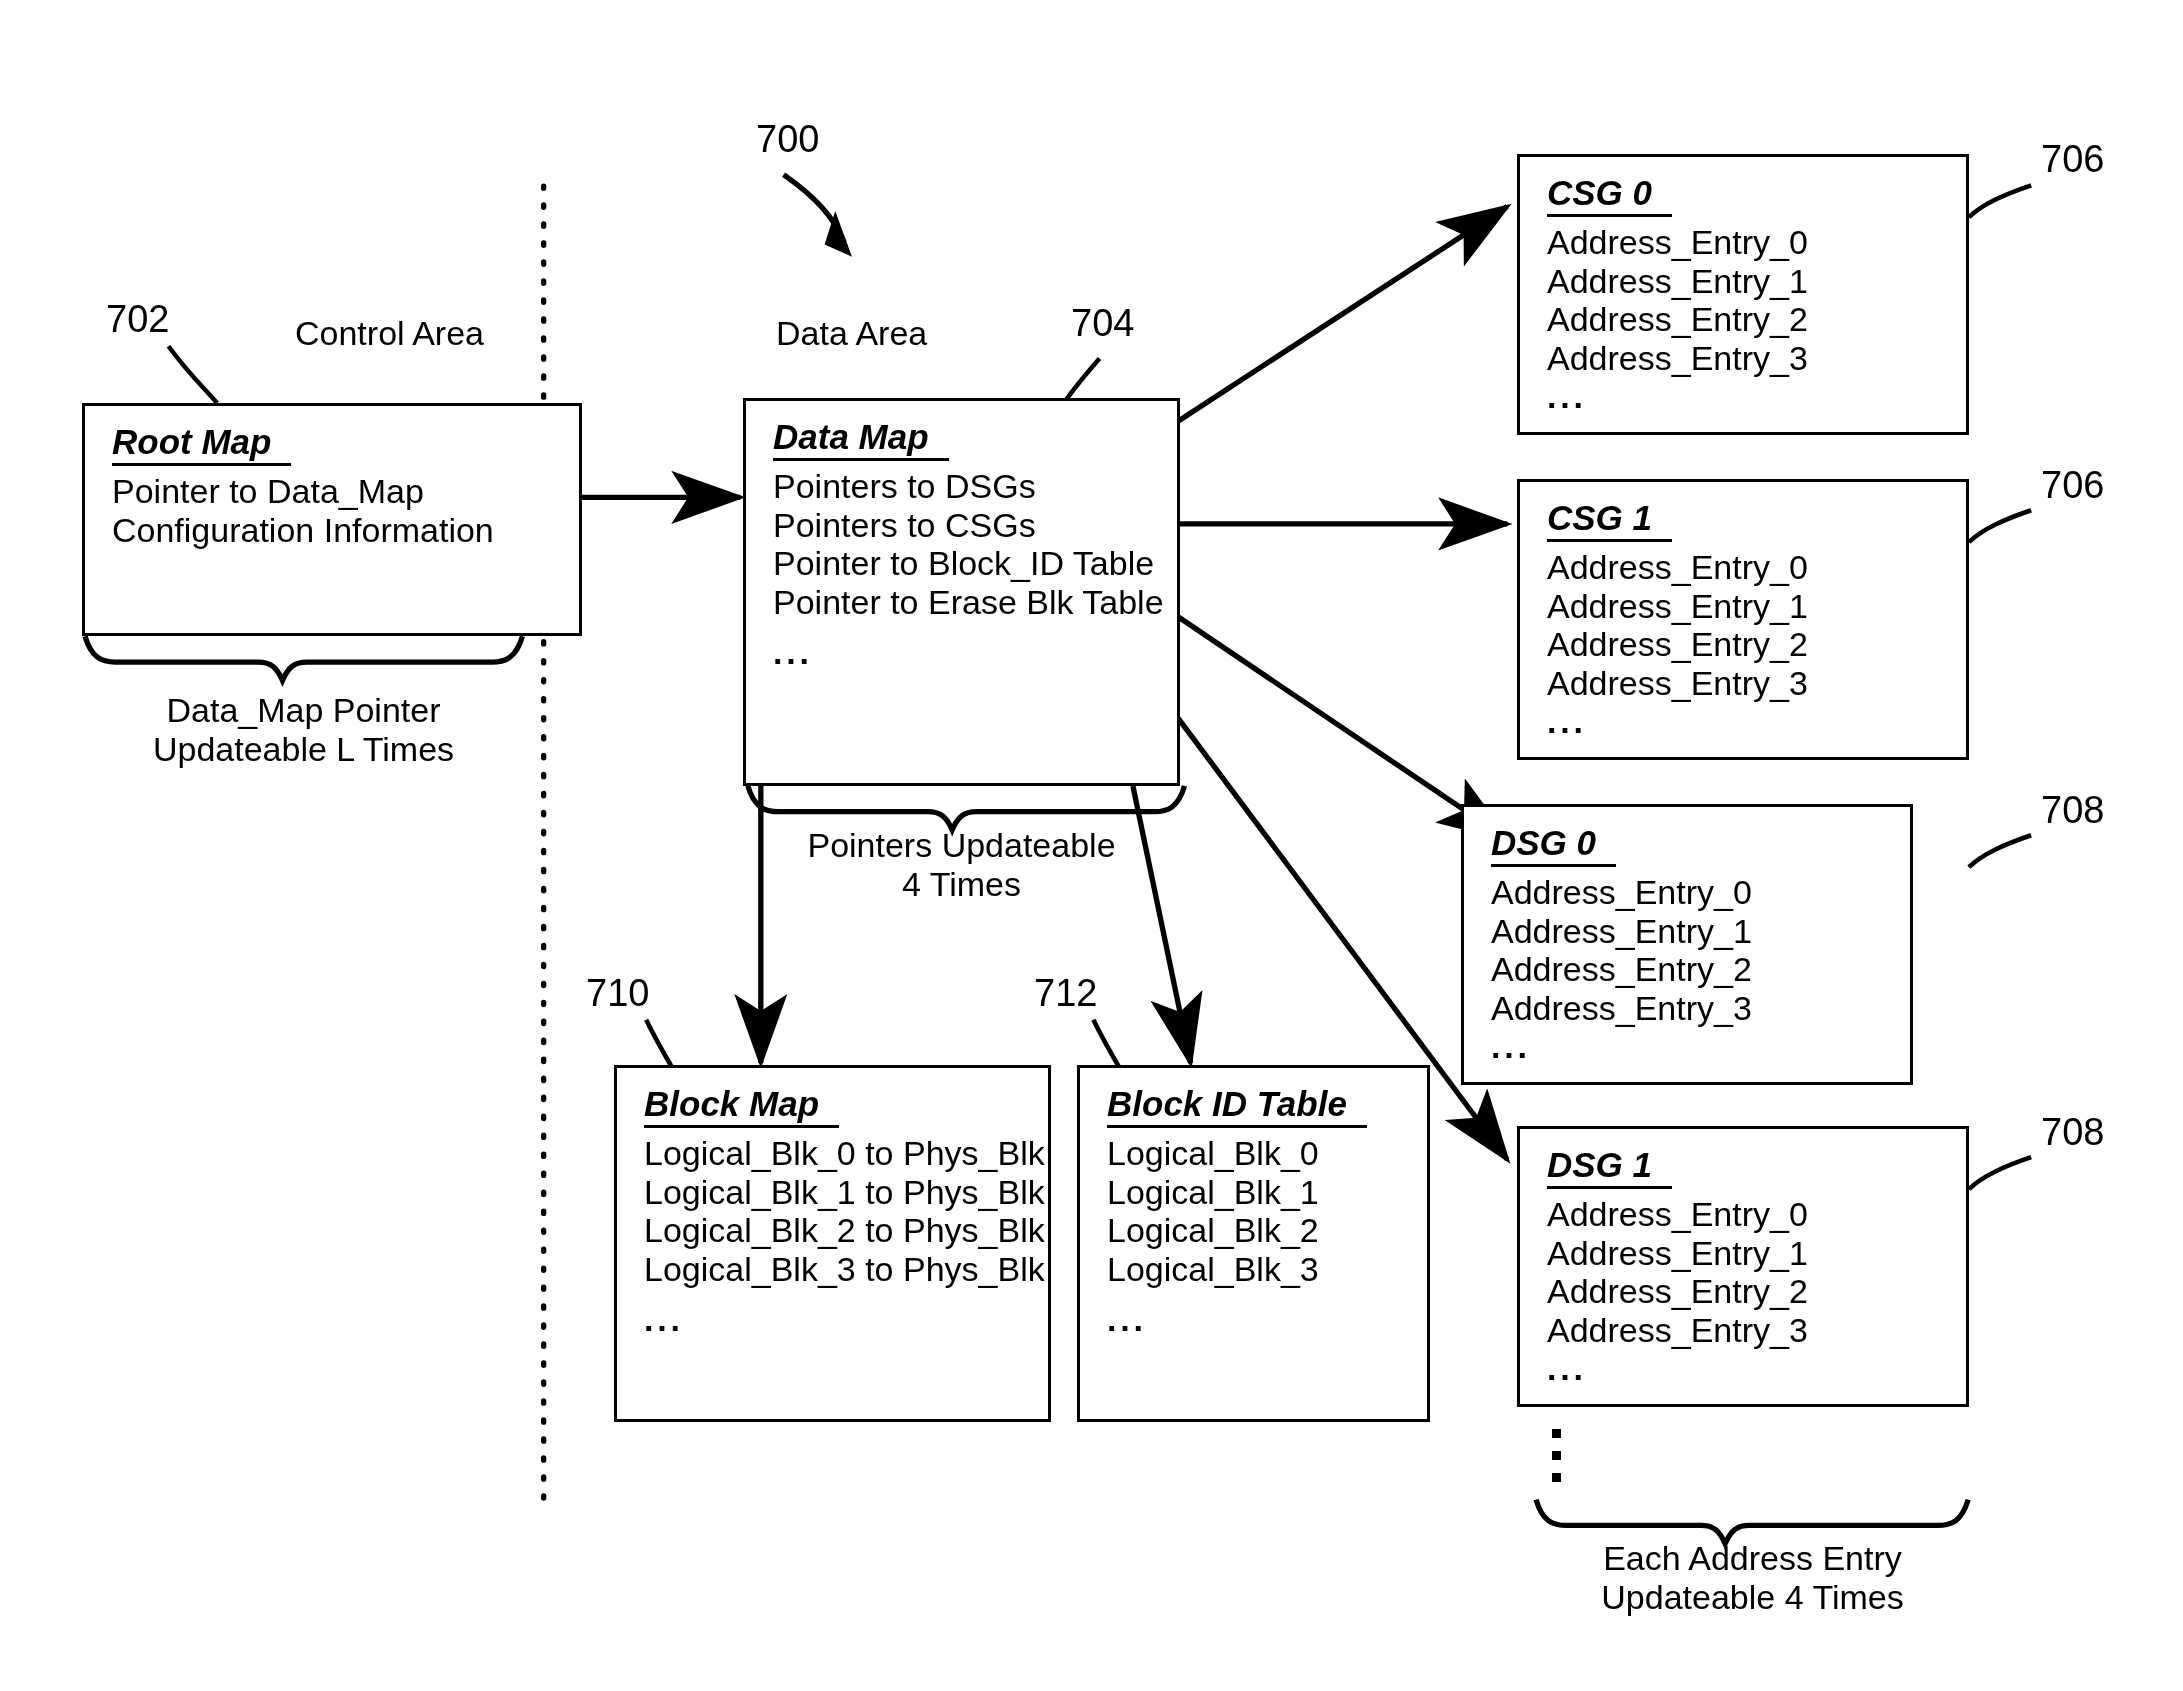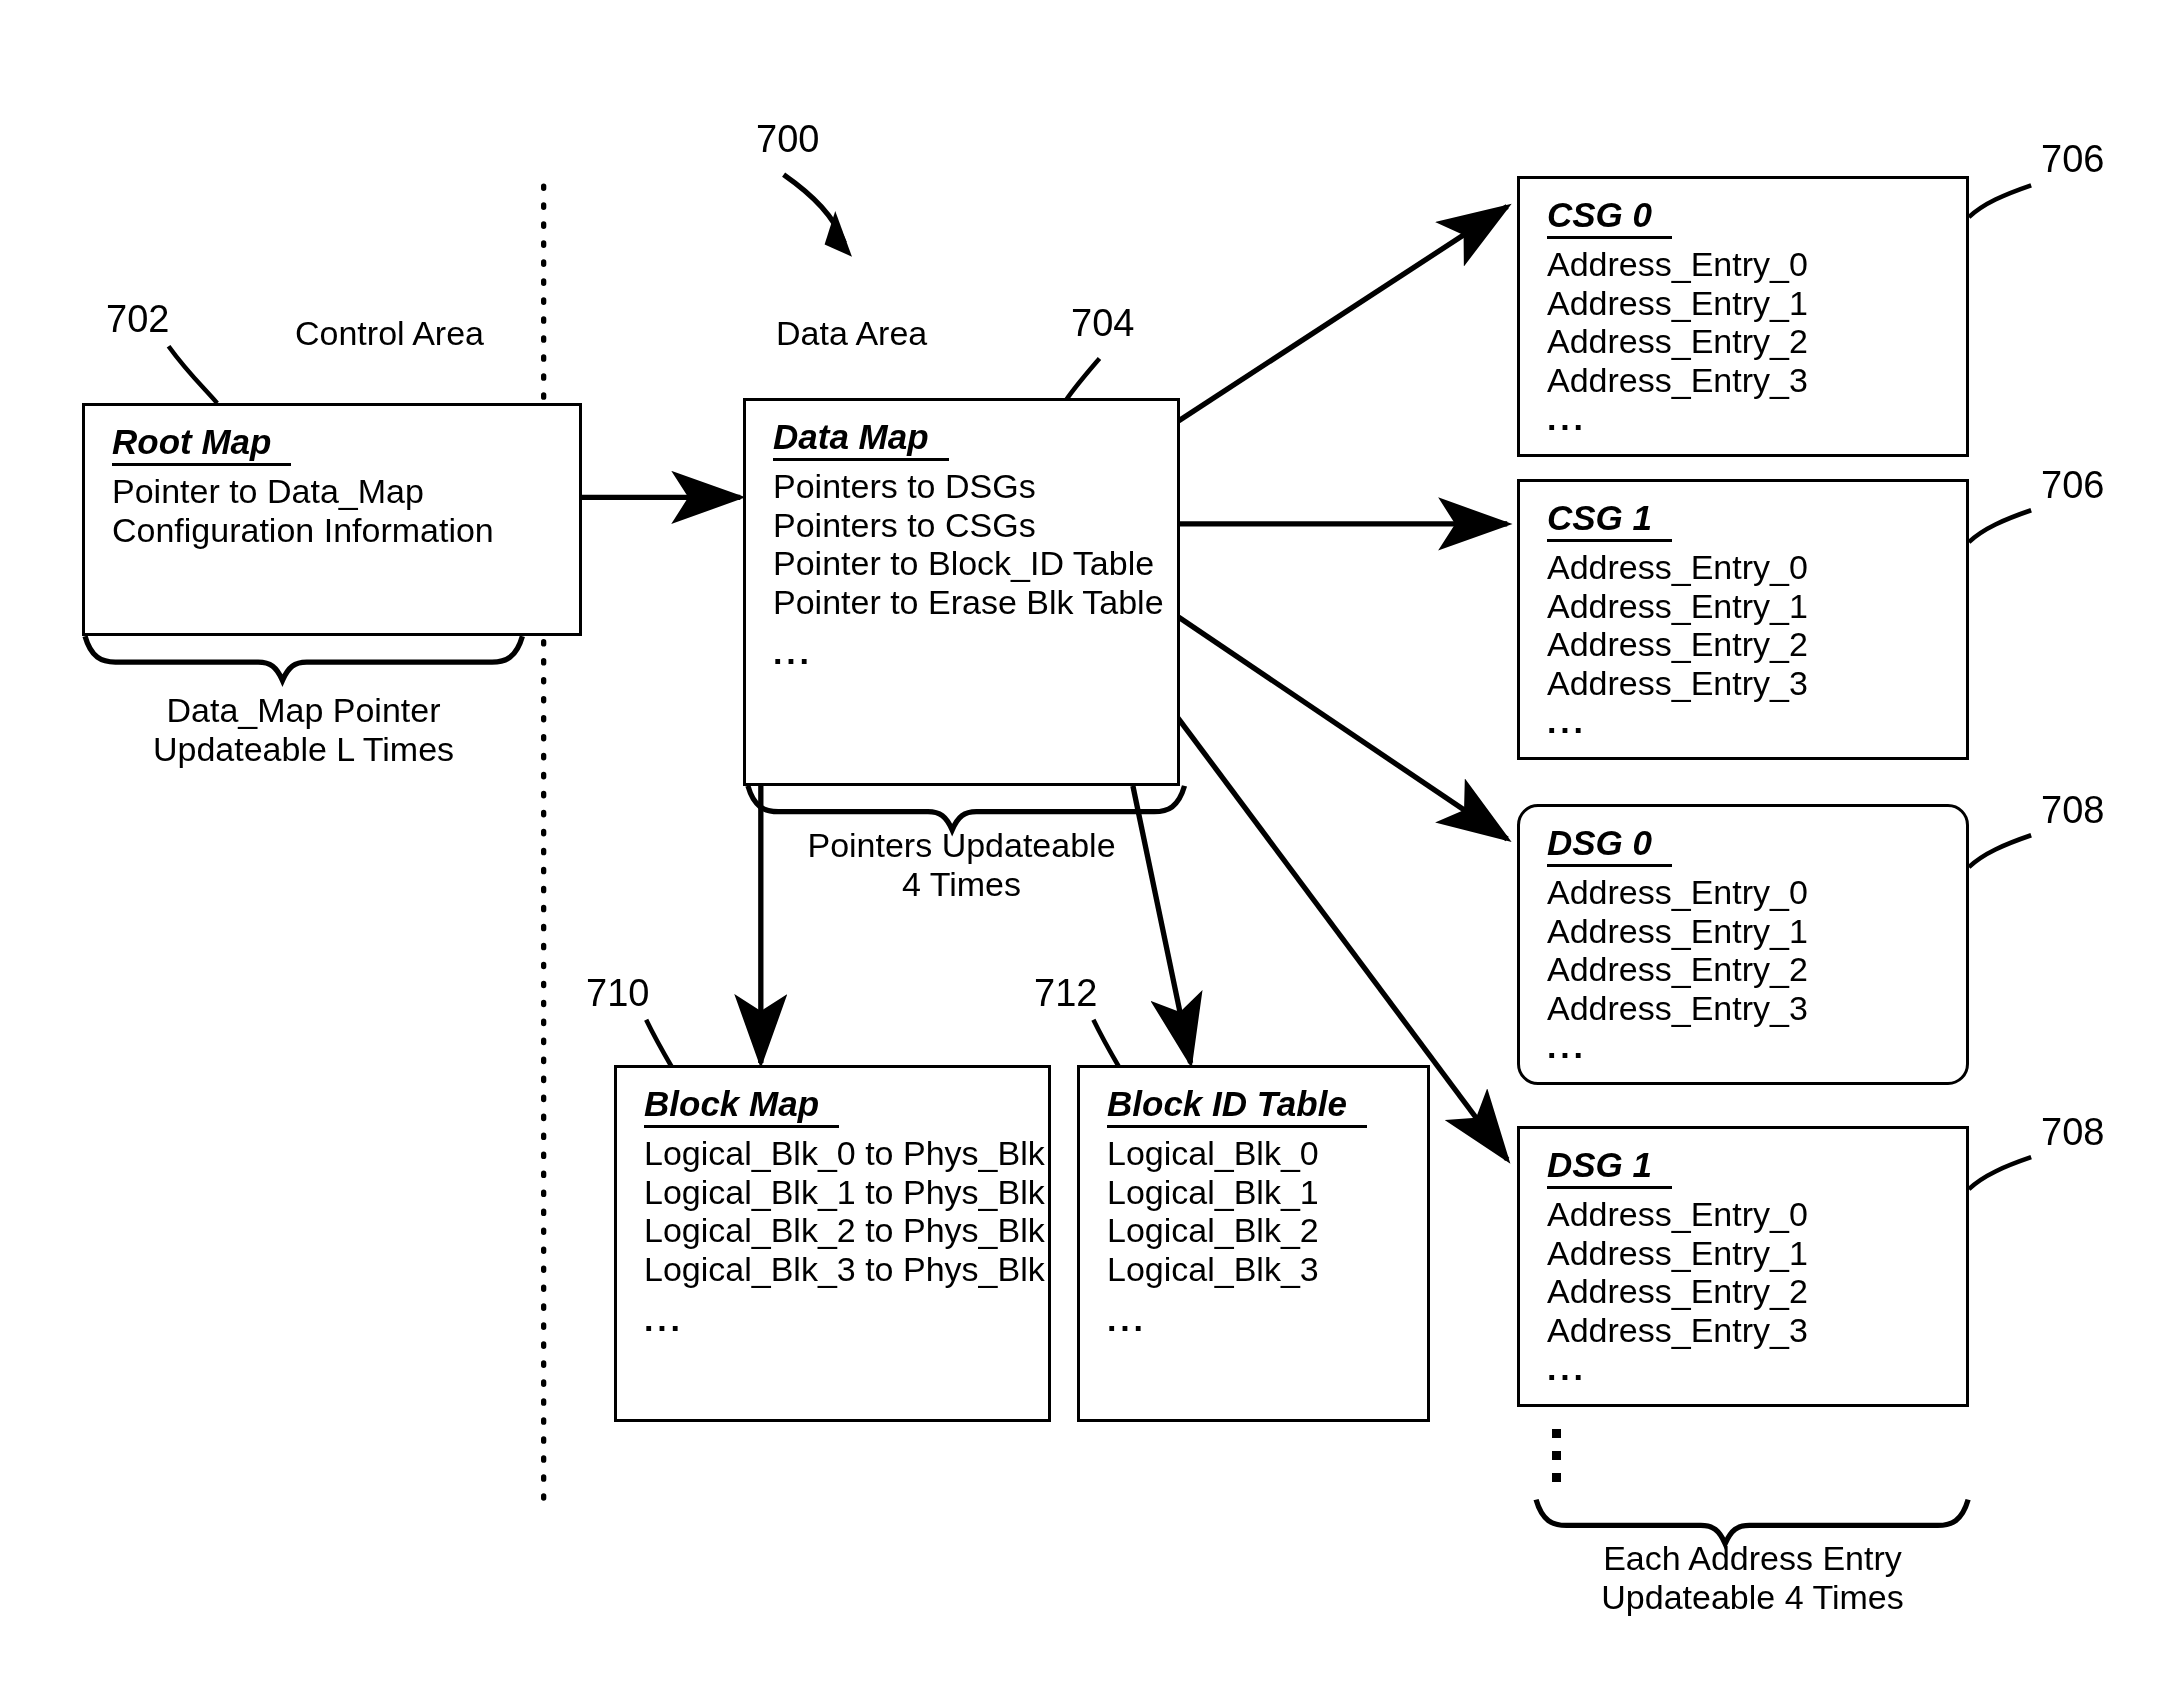--- a/index.html
+++ b/index.html
@@ -178,21 +178,21 @@
       <div class="box-lines">
         <div class="box-line">Pointers to DSGs</div>
         <div class="box-line">Pointers to CSGs</div>
         <div class="box-line">Pointer to Block_ID Table</div>
         <div class="box-line">Pointer to Erase Blk Table</div>
       </div>
       <div class="ellipsis">...</div>
     </div>
   </div>
 
-  <div class="box" style="left:1517px; top:154px; width:452px; height:281px;margin-top:22px;">
+  <div class="box" style="left:1517px; top:154px; width:452px; height:281px;">
     <div class="box-inner">
       <div class="box-title">CSG 0</div>
       <div class="box-lines">
         <div class="box-line">Address_Entry_0</div>
         <div class="box-line">Address_Entry_1</div>
         <div class="box-line">Address_Entry_2</div>
         <div class="box-line">Address_Entry_3</div>
       </div>
       <div class="ellipsis" style="margin-top:1.5px;">...</div>
     </div>
@@ -204,21 +204,21 @@
       <div class="box-lines">
         <div class="box-line">Address_Entry_0</div>
         <div class="box-line">Address_Entry_1</div>
         <div class="box-line">Address_Entry_2</div>
         <div class="box-line">Address_Entry_3</div>
       </div>
       <div class="ellipsis" style="margin-top:1.5px;">...</div>
     </div>
   </div>
 
-  <div class="box" style="left:1517px; top:804px; width:452px; height:281px;border-radius:21px;">
+  <div class="box" style="left:1461px; top:804px; width:452px; height:281px;">
     <div class="box-inner">
       <div class="box-title">DSG 0</div>
       <div class="box-lines">
         <div class="box-line">Address_Entry_0</div>
         <div class="box-line">Address_Entry_1</div>
         <div class="box-line">Address_Entry_2</div>
         <div class="box-line">Address_Entry_3</div>
       </div>
       <div class="ellipsis" style="margin-top:1.5px;">...</div>
     </div>

